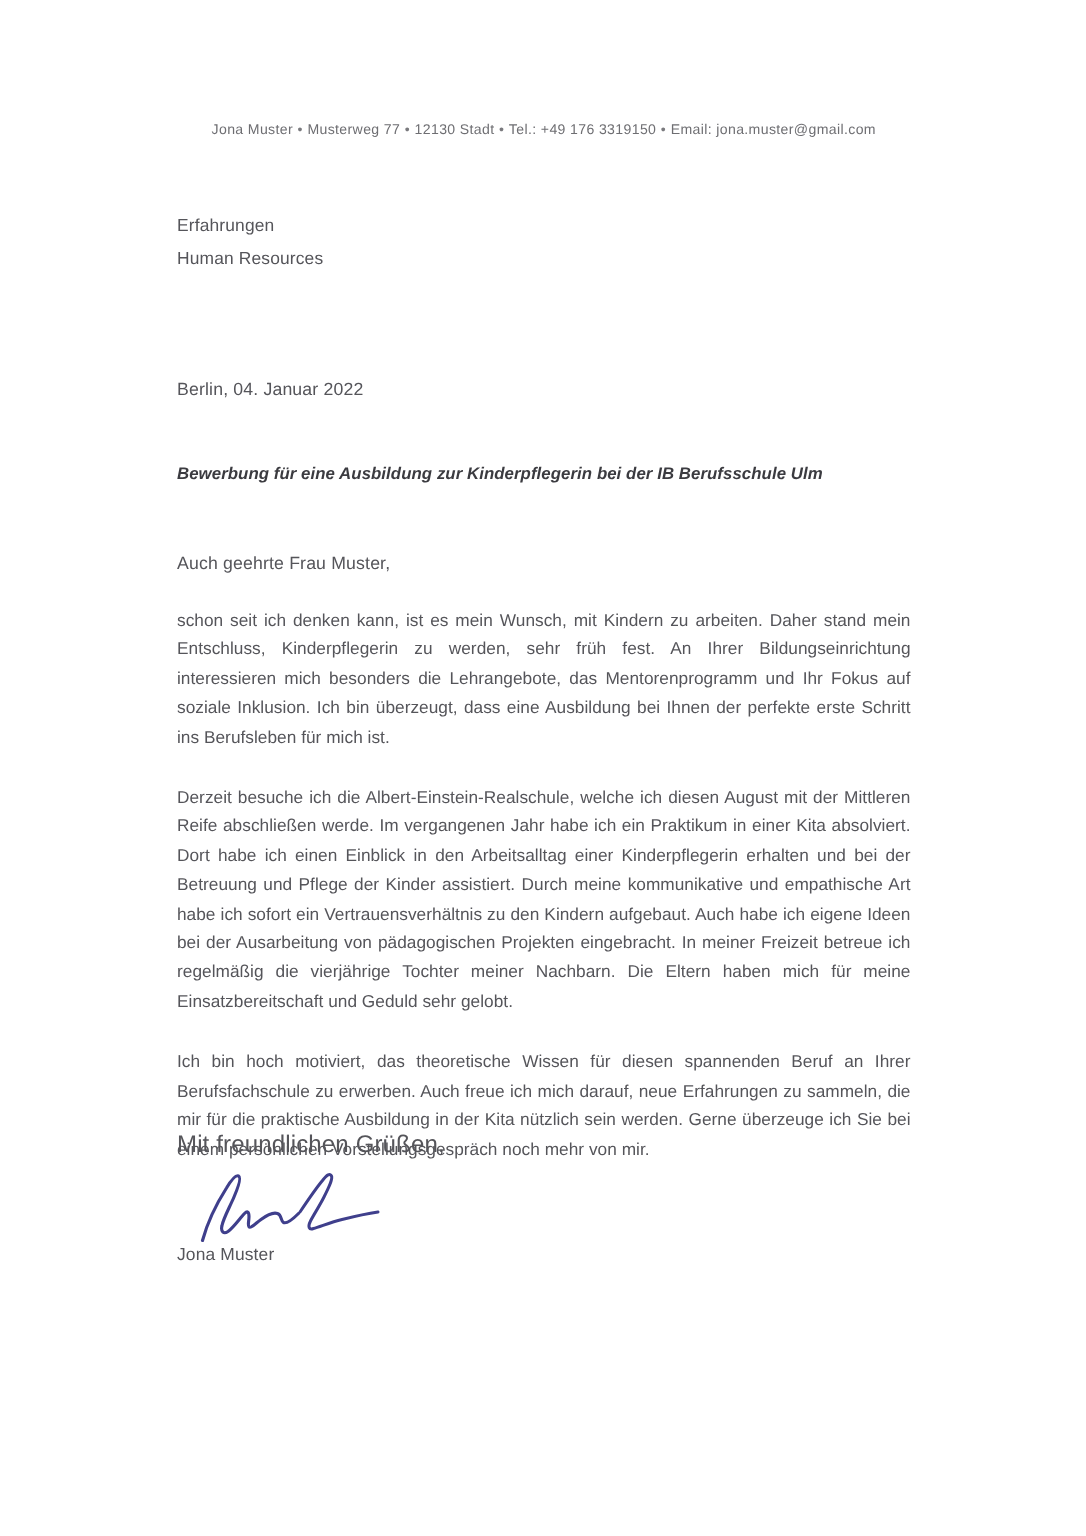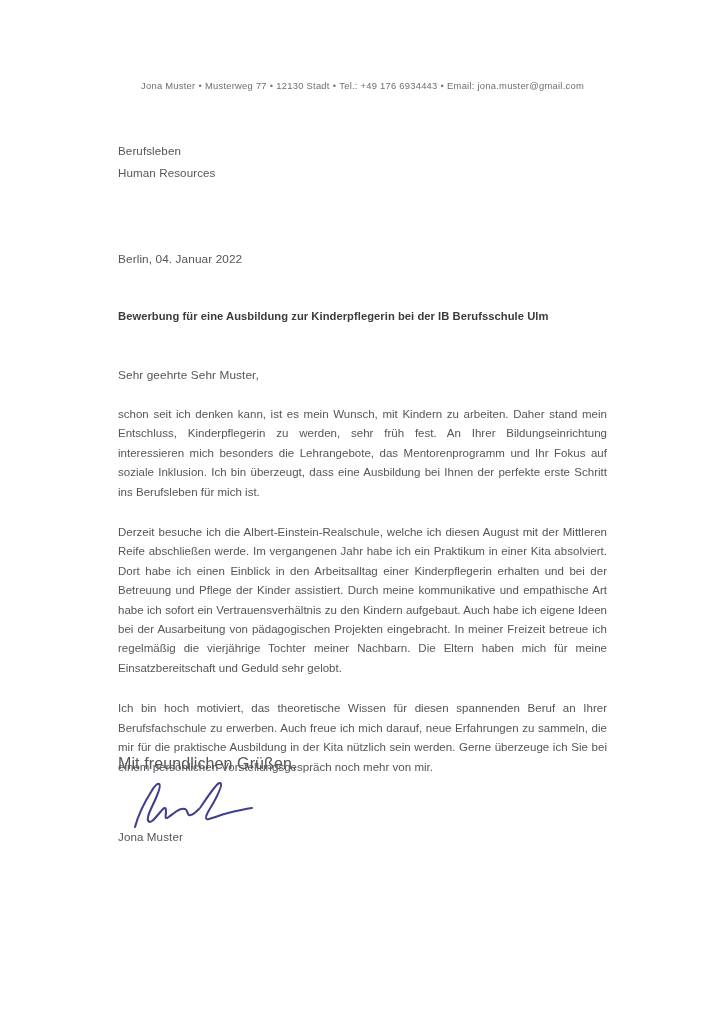--- a/index.html
+++ b/index.html
@@ -71,20 +71,21 @@
   
   .subject-line {
     position: absolute;
     left: 0;
     top: 310px;
     width: 489px;
     font-size: 11.2px;
     font-weight: bold;
     color: #3b3b40;
     letter-spacing: 0.05px;
+    font-style: italic;
   }
 
   
   .salutation {
     position: absolute;
     left: 0;
     top: 368px;
     width: 489px;
     font-size: 11.8px;
     color: #55555a;
@@ -139,33 +140,33 @@
     letter-spacing: 0.1px;
   }
 </style>
 </head>
 <body>
 
 <div class="page">
   <div class="sheet">
 
     <div class="contact-header">
-      <span>Jona Muster</span><span class="sep">•</span><span>Musterweg 77</span><span class="sep">•</span><span>12130 Stadt</span><span class="sep">•</span><span>Tel.: +49 176 6934443</span><span class="sep">•</span><span>Email: jona.muster@gmail.com</span>
+      <span>Jona Muster</span><span class="sep">•</span><span>Musterweg 77</span><span class="sep">•</span><span>12130 Stadt</span><span class="sep">•</span><span>Tel.: +49 176 3319150</span><span class="sep">•</span><span>Email: jona.muster@gmail.com</span>
     </div>
 
     <div class="address-block">
-      <span class="addr-line">Berufsleben</span>
+      <span class="addr-line">Erfahrungen</span>
       <span class="addr-line">Human Resources</span>
     </div>
 
     <div class="date-line">Berlin, 04. Januar 2022</div>
 
     <div class="subject-line">Bewerbung für eine Ausbildung zur Kinderpflegerin bei der IB Berufsschule Ulm</div>
 
-    <div class="salutation">Sehr geehrte Sehr Muster,</div>
+    <div class="salutation">Auch geehrte Frau Muster,</div>
 
     <div class="body-copy">
       <p class="body-para">schon seit ich denken kann, ist es mein Wunsch, mit Kindern zu arbeiten. Daher stand mein Entschluss, Kinderpflegerin zu werden, sehr früh fest. An Ihrer Bildungseinrichtung interessieren mich besonders die Lehrangebote, das Mentorenprogramm und Ihr Fokus auf soziale Inklusion. Ich bin überzeugt, dass eine Ausbildung bei Ihnen der perfekte erste Schritt ins Berufsleben für mich ist.</p>
       <p class="body-para">Derzeit besuche ich die Albert-Einstein-Realschule, welche ich diesen August mit der Mittleren Reife abschließen werde. Im vergangenen Jahr habe ich ein Praktikum in einer Kita absolviert. Dort habe ich einen Einblick in den Arbeitsalltag einer Kinderpflegerin erhalten und bei der Betreuung und Pflege der Kinder assistiert. Durch meine kommunikative und empathische Art habe ich sofort ein Vertrauensverhältnis zu den Kindern aufgebaut. Auch habe ich eigene Ideen bei der Ausarbeitung von pädagogischen Projekten eingebracht. In meiner Freizeit betreue ich regelmäßig die vierjährige Tochter meiner Nachbarn. Die Eltern haben mich für meine Einsatzbereitschaft und Geduld sehr gelobt.</p>
       <p class="body-para">Ich bin hoch motiviert, das theoretische Wissen für diesen spannenden Beruf an Ihrer Berufsfachschule zu erwerben. Auch freue ich mich darauf, neue Erfahrungen zu sammeln, die mir für die praktische Ausbildung in der Kita nützlich sein werden. Gerne überzeuge ich Sie bei einem persönlichen Vorstellungsgespräch noch mehr von mir.</p>
     </div>
 
     <div class="closing">Mit freundlichen Grüßen,</div>
 
     <div class="signature-mark">

